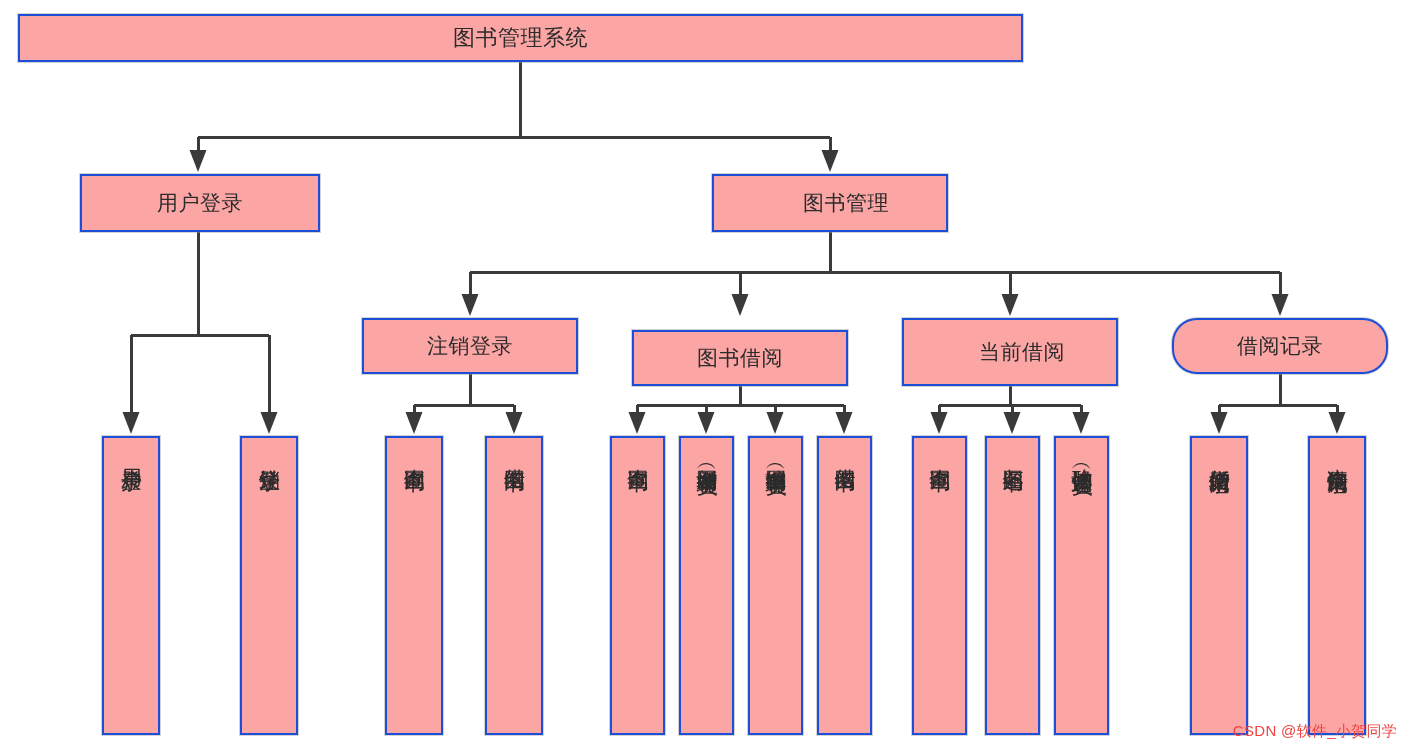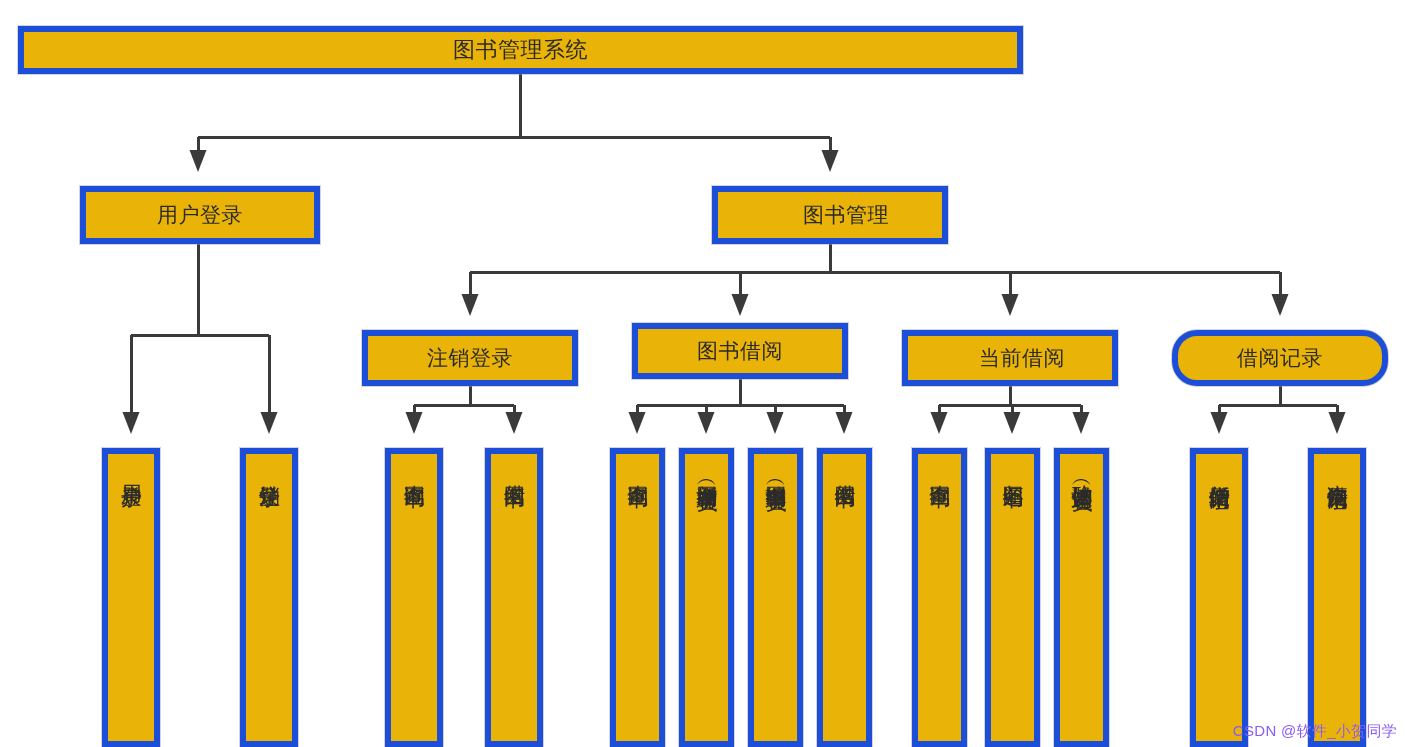--- a/index.html
+++ b/index.html
@@ -25,24 +25,23 @@
     left: 0;
     top: 0;
     width: 1405px;
     height: 747px;
     display: block;
   }
   
   .node-box {
     position: absolute;
     box-sizing: border-box;
-    background: #eab308;
-    border: 6px solid #1d4ed8;
+    background: #fca5a5;
+    border: 2px solid #1d4ed8;
     box-shadow: 0 0 0 1px rgba(160,160,160,0.45);
-    margin-top: 12px;
   }
   .node-box.horizontal {
     display: flex;
     align-items: center;
     justify-content: center;
   }
   .node-box.vertical {
     display: flex;
     align-items: flex-start;
     justify-content: center;
@@ -65,21 +64,21 @@
     white-space: nowrap;
   }
   .title-label {
     font-size: 22px;
   }
   .watermark {
     position: absolute;
     right: 8px;
     bottom: 6px;
     font-size: 15px;
-    color: #8b5cf6;
+    color: #ef4444;
     white-space: nowrap;
     letter-spacing: 0.3px;
   }
 </style>
 </head>
 <body>
 
 <div id="diagram-root">
 
   <svg class="diagram-canvas" id="connector-layer" viewBox="0 0 1405 747" aria-hidden="true">
@@ -181,24 +180,24 @@
       </div>
       <div class="node-box horizontal" style="left: 80px; top: 174px; width: 240px; height: 58px;">
         <span class="node-label-h">用户登录</span>
       </div>
       <div class="node-box horizontal" style="left: 712px; top: 174px; width: 236px; height: 58px; padding-left: 32px;">
         <span class="node-label-h">图书管理</span>
       </div>
       <div class="node-box horizontal" style="left: 362px; top: 318px; width: 216px; height: 56px;">
         <span class="node-label-h">注销登录</span>
       </div>
-      <div class="node-box horizontal" style="left: 632px; top: 311px; width: 216px; height: 56px;">
+      <div class="node-box horizontal" style="left: 632px; top: 330px; width: 216px; height: 56px;">
         <span class="node-label-h">图书借阅</span>
       </div>
-      <div class="node-box horizontal" style="left: 902px; top: 318px; width: 216px; height: 56px; padding-left: 24px;">
+      <div class="node-box horizontal" style="left: 902px; top: 318px; width: 216px; height: 68px; padding-left: 24px;">
         <span class="node-label-h">当前借阅</span>
       </div>
       <div class="node-box horizontal" style="left: 1172px; top: 318px; width: 216px; height: 56px; border-radius: 25px;">
         <span class="node-label-h">借阅记录</span>
       </div>
       <div class="node-box vertical" style="left: 102px; top: 436px; width: 58px; height: 299px;">
         <span class="node-label-v">用户登录</span>
       </div>
       <div class="node-box vertical" style="left: 240px; top: 436px; width: 58px; height: 299px;">
         <span class="node-label-v">注销登录</span>

